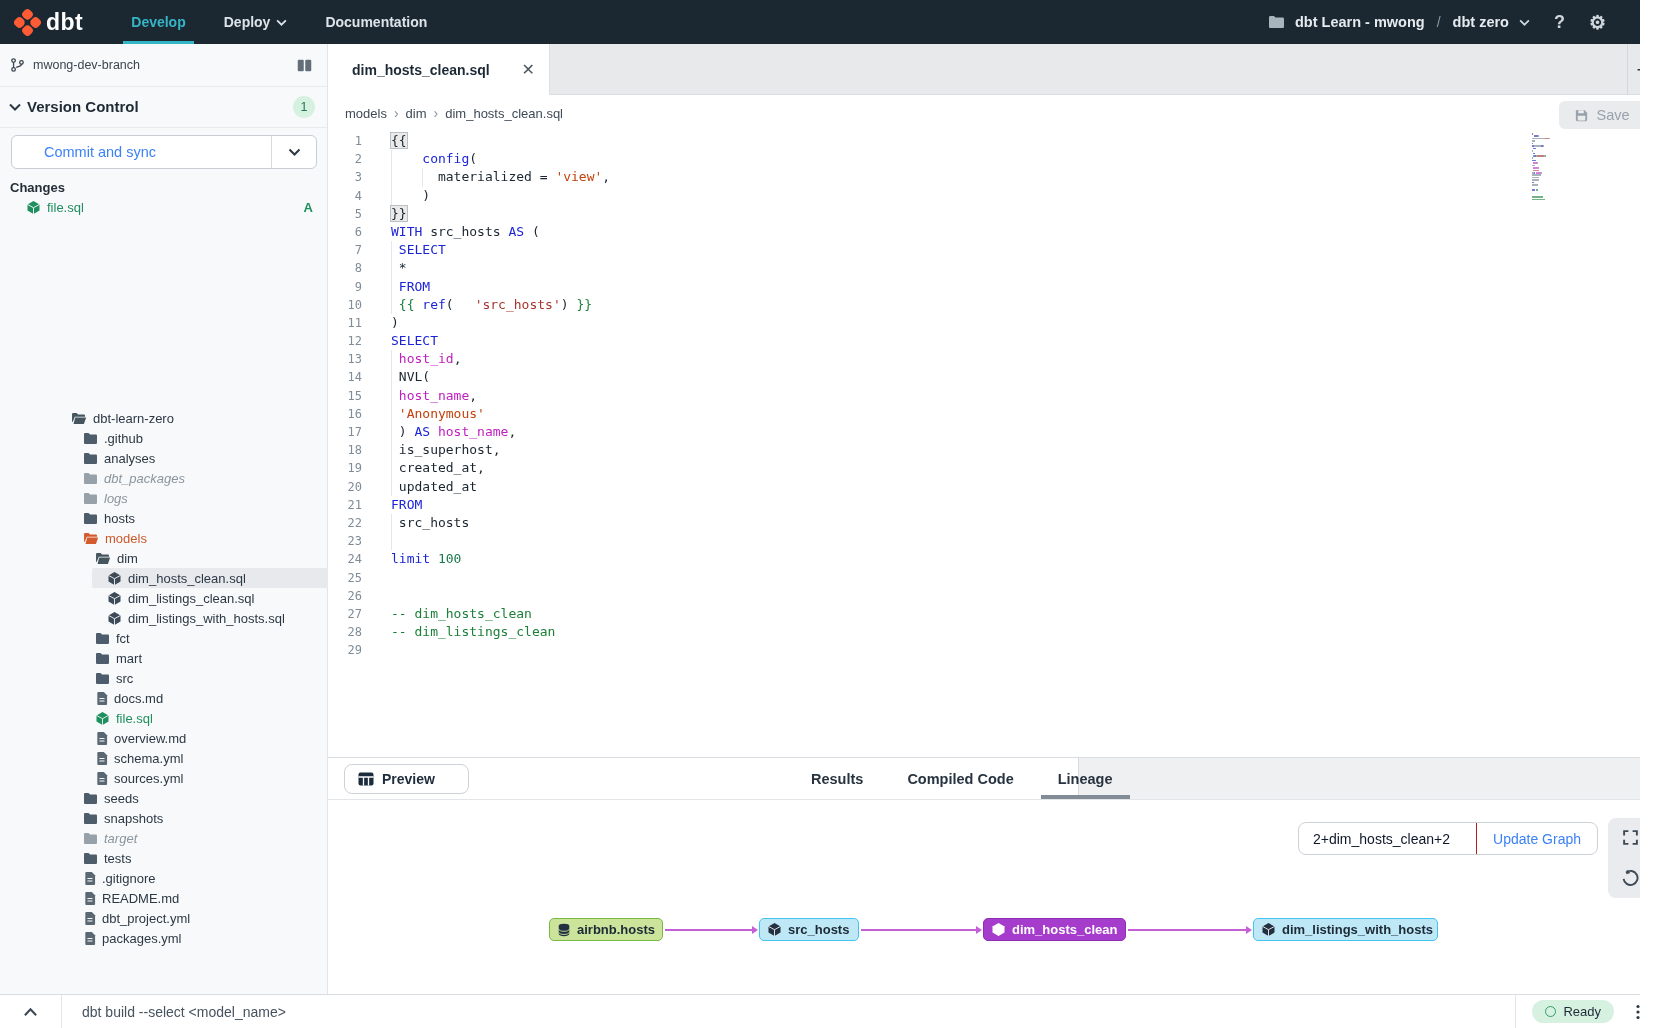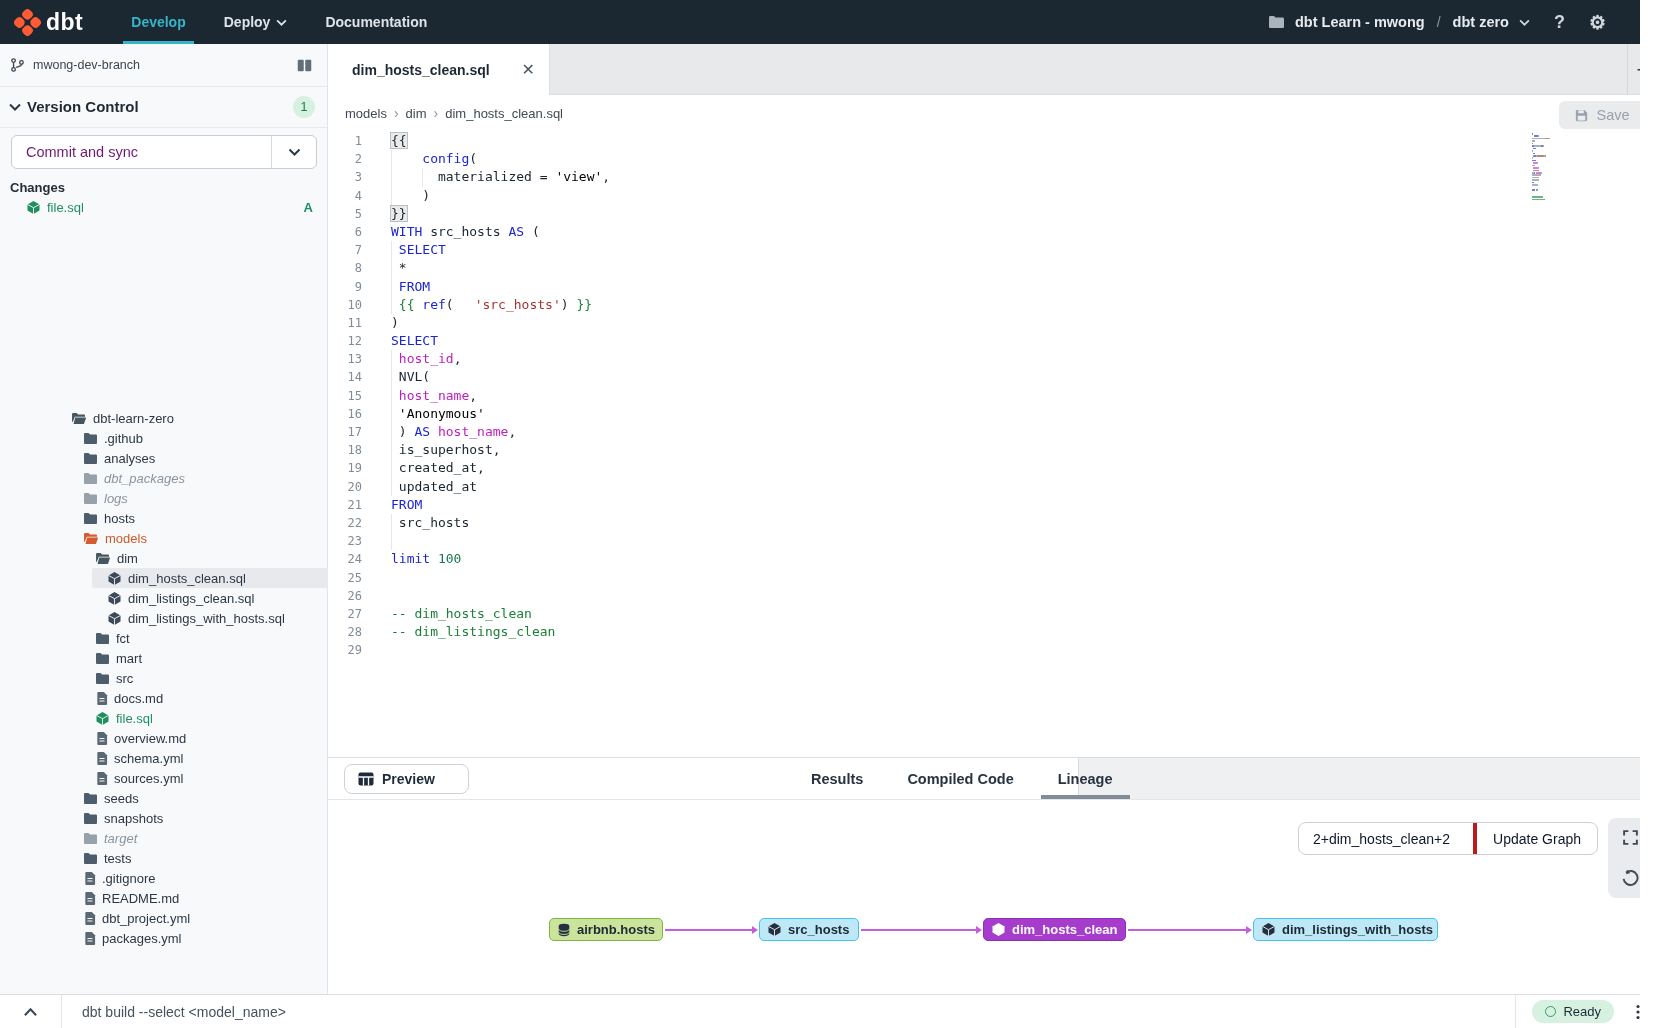--- a/index.html
+++ b/index.html
@@ -28,21 +28,21 @@
            border-right:1px solid #e2e5e8;box-sizing:border-box;}
   .branch-row{position:absolute;left:0;top:0;width:100%;height:42px;border-bottom:1px solid #e8eaec;
               display:flex;align-items:center;}
   .branch-name{font-size:12.5px;color:#3a4550;margin-left:8px;}
   .sec-head{display:flex;align-items:center;height:42px;border-bottom:1px solid #e8eaec;}
   .sec-title{font-weight:bold;font-size:15px;color:#1f2a35;margin-left:6px;}
   .vc-badge{margin-left:auto;margin-right:12px;background:#d7f1e1;color:#217a4e;font-size:12.5px;
             min-width:22px;height:22px;border-radius:11px;display:flex;align-items:center;justify-content:center;}
   .commit-btn{position:absolute;left:11px;top:91px;width:306px;height:34px;background:#fff;
               border:1px solid #c8cdd3;border-radius:6px;display:flex;align-items:center;box-sizing:border-box;cursor:pointer;}
-  .commit-label{font-size:14.5px;color:#701a75;margin-left:14px;}
+  .commit-label{font-size:14.5px;color:#3b82f6;margin-left:32px;}
   .commit-chevron{margin-left:auto;width:44px;align-self:stretch;border-left:1px solid #d6dade;
                   display:flex;align-items:center;justify-content:center;}
   .changes-label{position:absolute;left:10px;top:136px;font-weight:bold;font-size:13px;color:#232e39;}
   .change-row{position:absolute;left:0;top:152px;width:100%;height:22px;display:flex;align-items:center;}
   .change-file{color:#1f8f5f;font-size:13px;margin-left:6px;}
   .change-status{margin-left:auto;margin-right:14px;color:#1f8f5f;font-weight:bold;font-size:13px;}
   .fe-head{position:absolute;left:0;top:311px;width:100%;box-sizing:border-box;border-top:1px solid #e8eaec;}
   .fe-search{margin-left:auto;margin-right:14px;color:#4a5560;cursor:pointer;}
   .tree{position:absolute;left:12px;top:364px;width:100%;padding-left:36px;}
   .tree-row{position:relative;height:20px;display:flex;align-items:center;font-size:13px;color:#2c3845;cursor:pointer;}
@@ -71,21 +71,21 @@
   .save-btn{position:absolute;right:13px;top:6px;width:86px;height:28px;background:#e9ebed;border-radius:6px;
             display:flex;align-items:center;justify-content:center;gap:7px;color:#98a2ac;font-size:14.5px;cursor:default;}
 
   
   .codearea{position:absolute;left:0;top:87px;width:1330px;height:626px;background:#fff;overflow:hidden;}
   .codelines{position:absolute;left:0;top:1px;right:0;font-family:"DejaVu Sans Mono",monospace;font-size:13px;}
   .code-line{display:flex;height:18.2px;line-height:18.2px;}
   .ln{flex:0 0 34px;text-align:right;color:#7f8c98;font-size:12px;user-select:none;}
   .lc{margin-left:29px;position:relative;white-space:pre;}
   .ig{position:absolute;top:0;bottom:0;width:1px;background:#e4e8ea;}
-  .tk-kw{color:#1c25d6;} .tk-str{color:#000000;} .tk-str2{color:#a8342f;margin-left:21px;}
+  .tk-kw{color:#1c25d6;} .tk-str{color:#c2410c;} .tk-str2{color:#a8342f;margin-left:21px;}
   .tk-num{color:#19794a;} .tk-jj{color:#1c8038;} .tk-com{color:#1c8038;}
   .tk-var{color:#bf1fbf;} .tk-pl{color:#1a2530;}
   .tk-brk{color:#1a2530;background:#eaeaea;outline:1px solid #b8bfc5;}
   .minimap{position:absolute;left:1204px;top:2px;width:34px;height:76px;}
   .mm-line{position:relative;height:2.45px;}
   .mm-seg{position:absolute;top:0;height:1.6px;opacity:.85;}
   .ruler-mark{position:absolute;left:1318px;width:8px;background:#9aa3ad;}
 
   
   .panelbar{position:absolute;left:0;top:713px;width:1330px;height:43px;background:#fff;
@@ -100,22 +100,22 @@
   .ptabs{position:absolute;left:478px;top:0;height:41px;display:flex;align-items:center;gap:34px;}
   .ptab{font-weight:bold;font-size:14.5px;color:#27333f;height:41px;display:flex;align-items:center;
         position:relative;cursor:pointer;padding:0 5px;}
   .ptab.active::after{content:"";position:absolute;left:-12px;right:-12px;bottom:0;height:4px;background:#828c97;}
 
   
   .lineage{position:absolute;left:0;top:756px;width:1330px;height:194px;background:#fff;}
   .lin-search{position:absolute;left:970px;top:22px;width:300px;height:33px;border:1px solid #ccd1d7;
               border-radius:8px;background:#fff;display:flex;align-items:center;box-sizing:border-box;}
   .lin-input{font-size:14px;color:#0f172a;margin-left:14px;white-space:nowrap;overflow:hidden;flex:1;}
-  .lin-update{height:100%;border-left:4px solid #b91c1c;display:flex;align-items:center;justify-content:center;
-              padding:0 16px;font-size:14px;color:#0f172a;cursor:pointer;}
+  .lin-update{height:100%;border-left:1px solid #b91c1c;display:flex;align-items:center;justify-content:center;
+              padding:0 16px;font-size:14px;color:#3b82f6;cursor:pointer;}
   .lin-tools{position:absolute;left:1280px;top:18px;width:44px;height:80px;background:#e9ebee;border-radius:8px;
              display:flex;flex-direction:column;align-items:center;justify-content:space-around;color:#3e4a56;}
   .lin-node{position:absolute;height:23px;border-radius:5px;display:flex;align-items:center;gap:6px;
             padding:0 9px 0 7px;box-sizing:border-box;font-size:13px;font-weight:bold;cursor:pointer;}
   .edge{position:absolute;height:2px;background:#c45fd8;}
   .edge-arrow{position:absolute;width:0;height:0;border-top:4px solid transparent;border-bottom:4px solid transparent;
               border-left:6px solid #c45fd8;}
 
   
   .statusbar{position:absolute;left:0;top:994px;width:1658px;height:34px;background:#fff;

